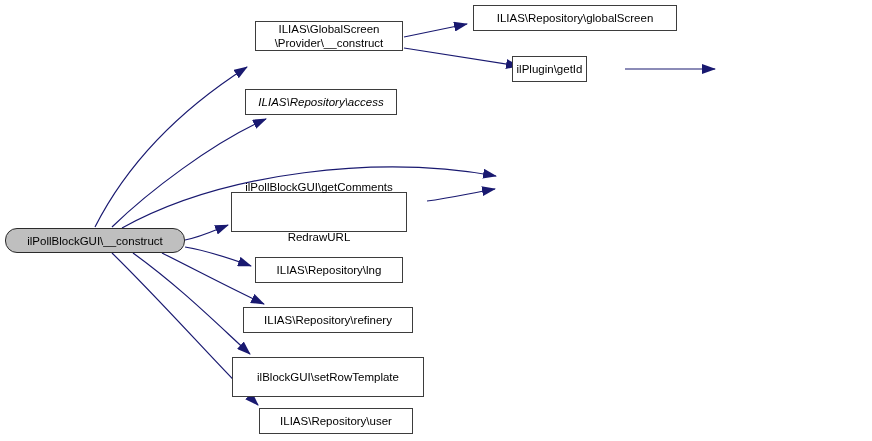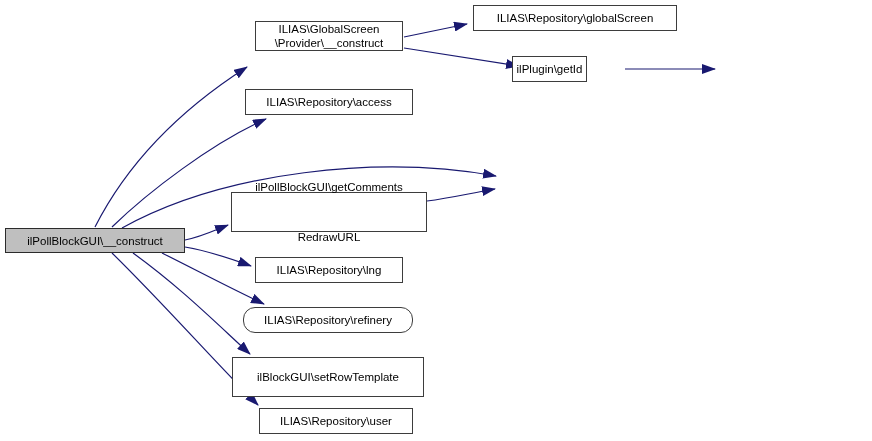--- a/index.html
+++ b/index.html
@@ -31,26 +31,26 @@
     text-align: center;
     white-space: nowrap;
     cursor: pointer;
   }
   .node.hl {
     background: #bfbfbf;
     border-color: #2b2b2b;
     cursor: default;
   }
   
-  .n-construct        { left: 5px;   top: 228px; width: 180px; height: 25px; }
+  .n-construct        { left: 5px;   top: 228px; width: 180px; height: 25px; border-radius: 12px; }
   .n-provider         { left: 255px; top: 21px;  width: 148px; height: 30px; }
-  .n-access           { left: 245px; top: 89px;  width: 168px; height: 26px; }
-  .n-getcomments      { left: 231px; top: 192px; width: 196px; height: 40px; gap: 36px; }
+  .n-access           { left: 245px; top: 89px;  width: 152px; height: 26px; font-style: italic; }
+  .n-getcomments      { left: 231px; top: 192px; width: 176px; height: 40px; gap: 36px; }
   .n-lng              { left: 255px; top: 257px; width: 148px; height: 26px; }
-  .n-refinery         { left: 243px; top: 307px; width: 170px; height: 26px; border-radius: 12px; }
+  .n-refinery         { left: 243px; top: 307px; width: 170px; height: 26px; }
   .n-setrowtemplate   { left: 232px; top: 357px; width: 192px; height: 40px; }
   .n-user             { left: 259px; top: 408px; width: 154px; height: 26px; }
   .n-globalscreen     { left: 473px; top: 5px;   width: 204px; height: 26px; }
   .n-getid            { left: 512px; top: 56px;  width: 75px;  height: 26px; }
   .n-getplugininfo    { left: 721px; top: 56px;  width: 145px; height: 26px; }
   .n-ctrl             { left: 500px; top: 169px; width: 146px; height: 26px; }
   .edge {
     fill: none;
     stroke: #191970;
     stroke-width: 1.2;

